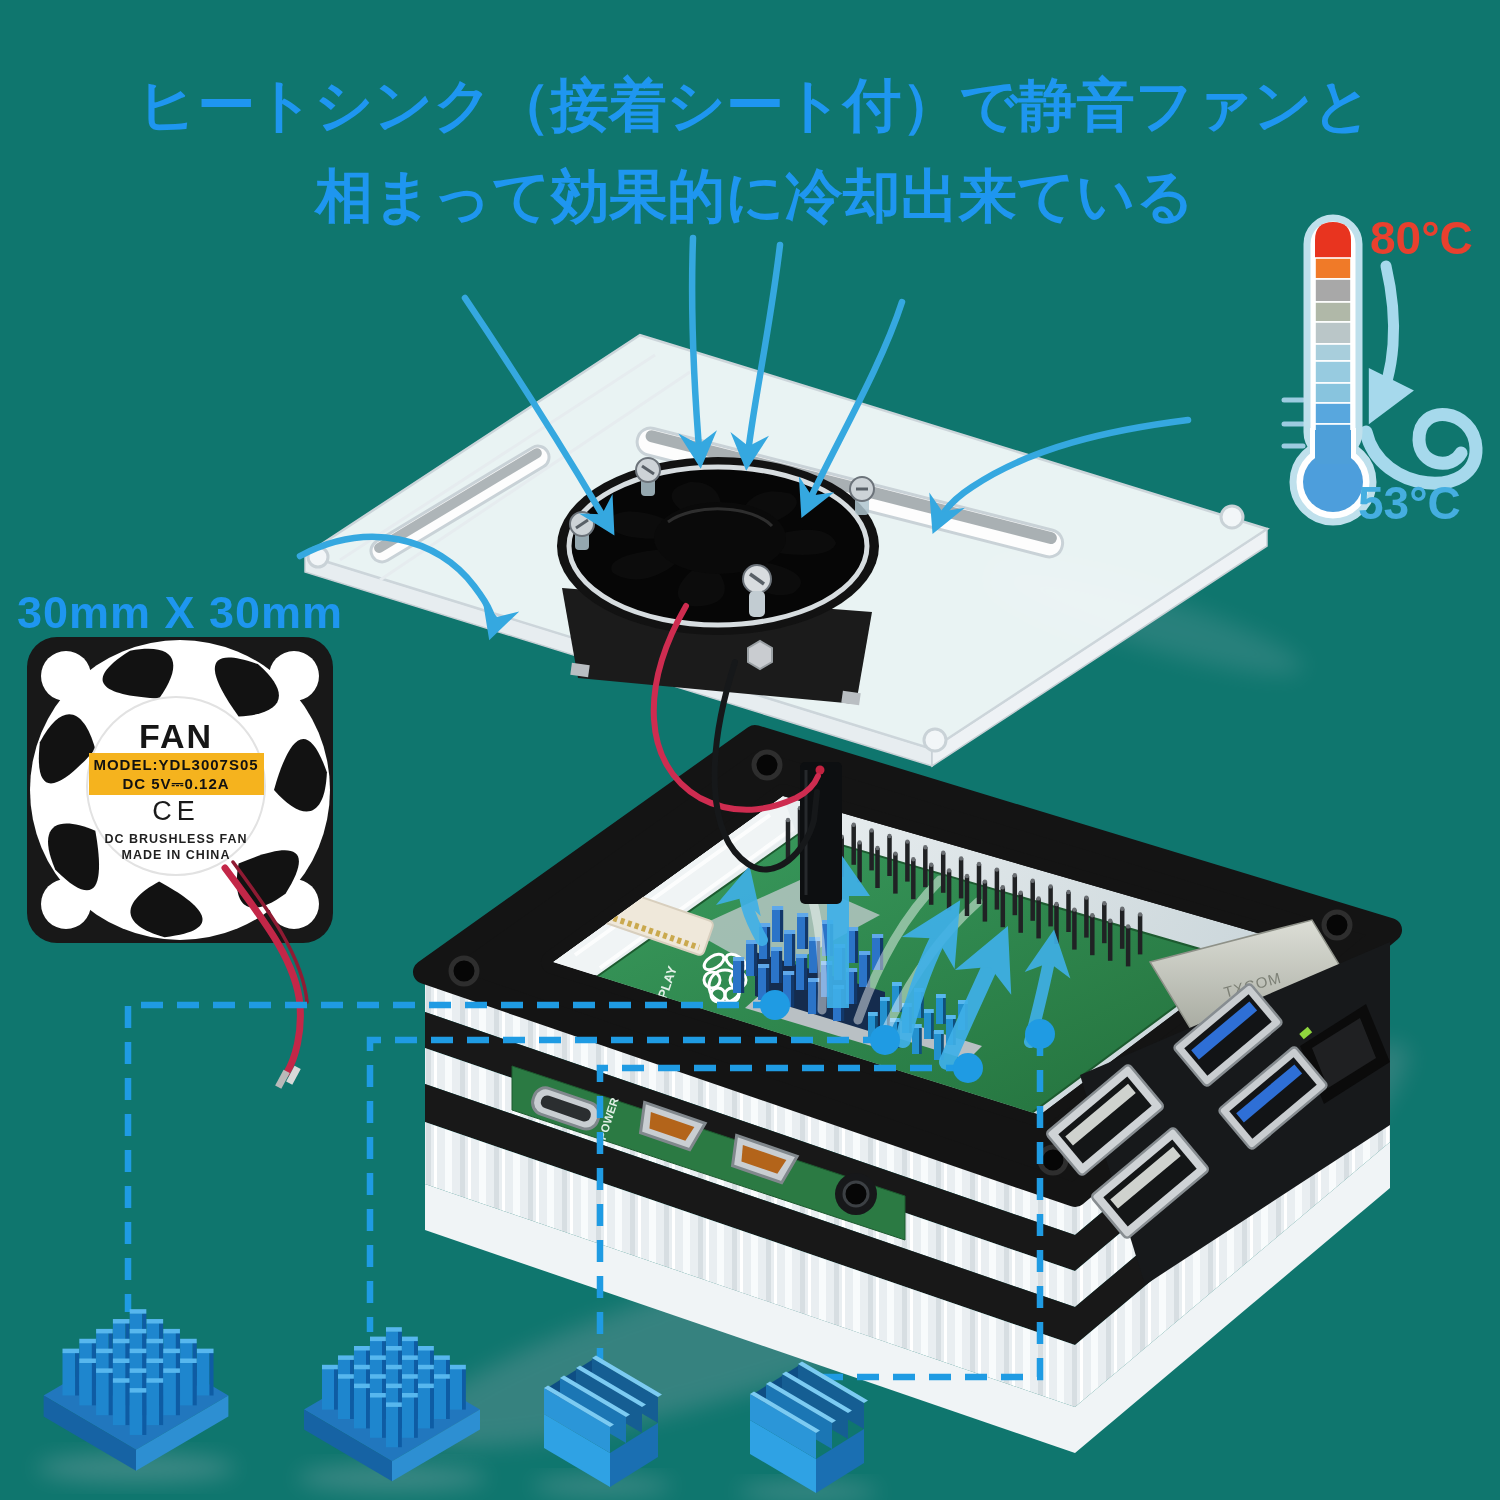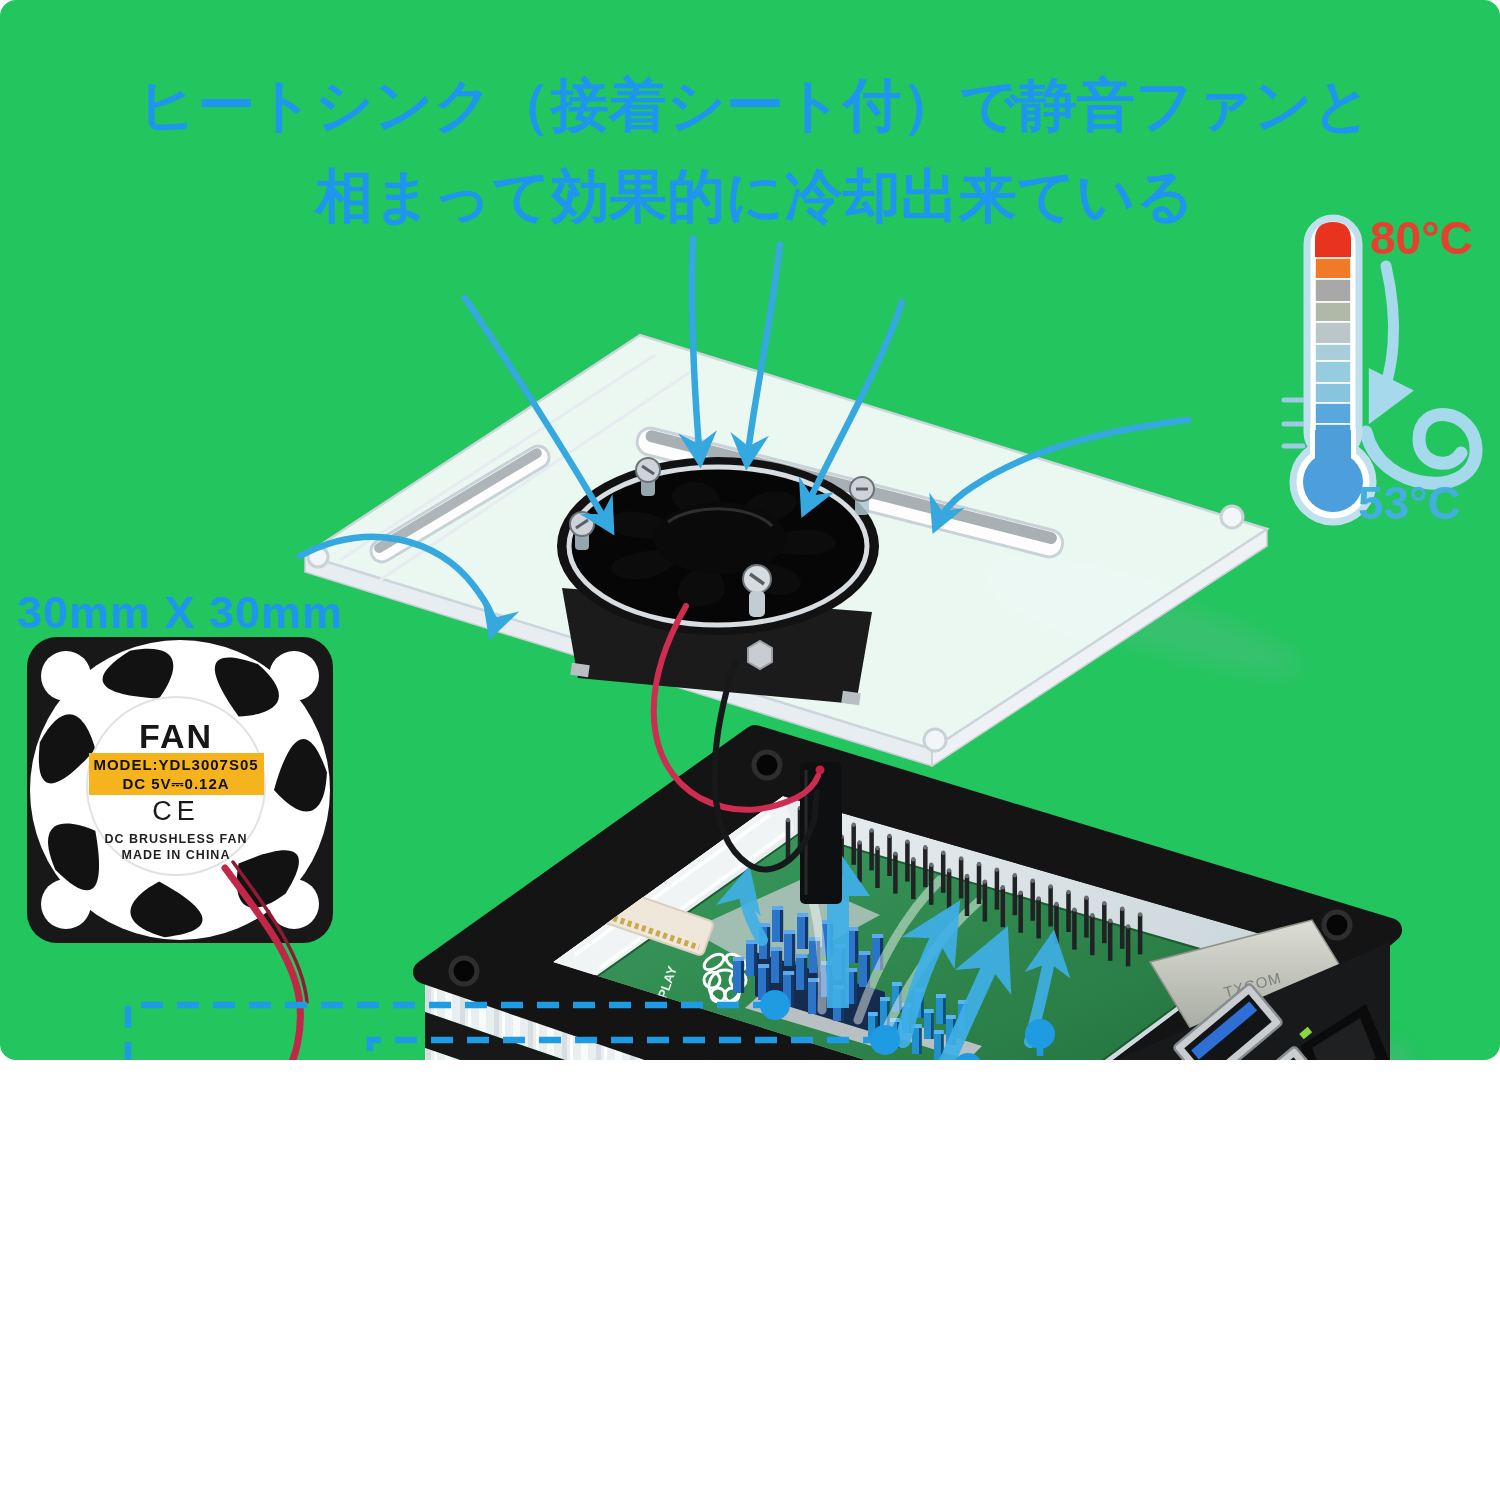--- a/index.html
+++ b/index.html
@@ -1,17 +1,17 @@
 <!DOCTYPE html>
 <html><head>
 <meta charset="utf-8">
 <style>
   html,body{margin:0;padding:0;background:#fff;}
-  .stage{position:relative;width:1500px;height:1060px;background:#22c55e;overflow:hidden;
-         font-family:"Liberation Sans","DejaVu Sans",sans-serif;border-radius:16px;}
+  .stage{position:relative;width:1500px;height:1500px;background:#0f766e;overflow:hidden;
+         font-family:"Liberation Sans","DejaVu Sans",sans-serif;}
   svg{display:block}
   text{font-family:"Liberation Sans","DejaVu Sans",sans-serif;}
   .h-line{font-size:58px;font-weight:700;fill:#1E96F0;}
   .t-hot{font-size:46px;font-weight:700;fill:#E8402E;}
   .t-cold{font-size:46px;font-weight:700;fill:#45AEE0;}
   .dim-label{font-size:45px;font-weight:700;fill:#1E96F0;letter-spacing:1px;}
   .fan-brand{font-size:34px;font-weight:700;fill:#161616;letter-spacing:2px;}
   .fan-model{font-size:15px;font-weight:700;fill:#111;letter-spacing:1px;}
   .fan-rating{font-size:15px;font-weight:700;fill:#111;letter-spacing:1px;}
   .fan-ce{font-size:27px;font-weight:400;fill:#1a1a1a;letter-spacing:5px;}

